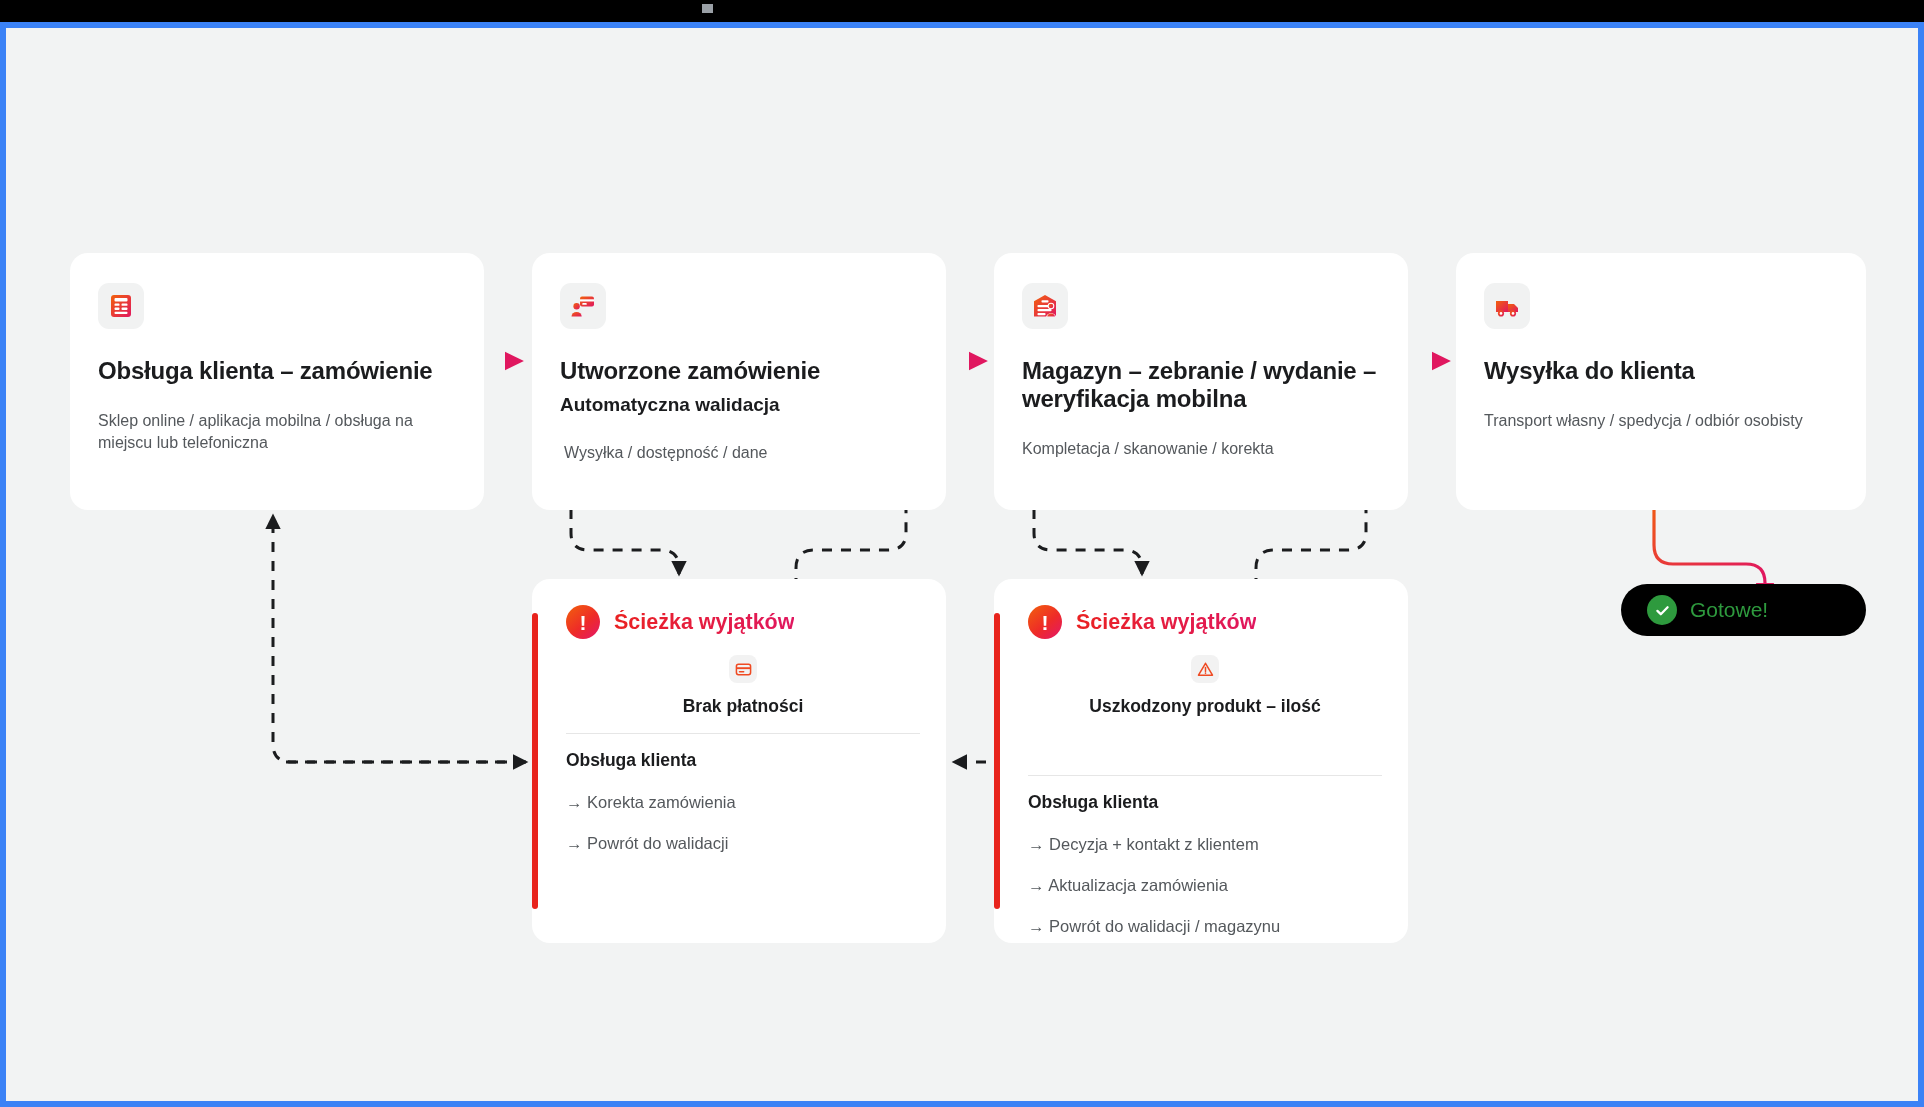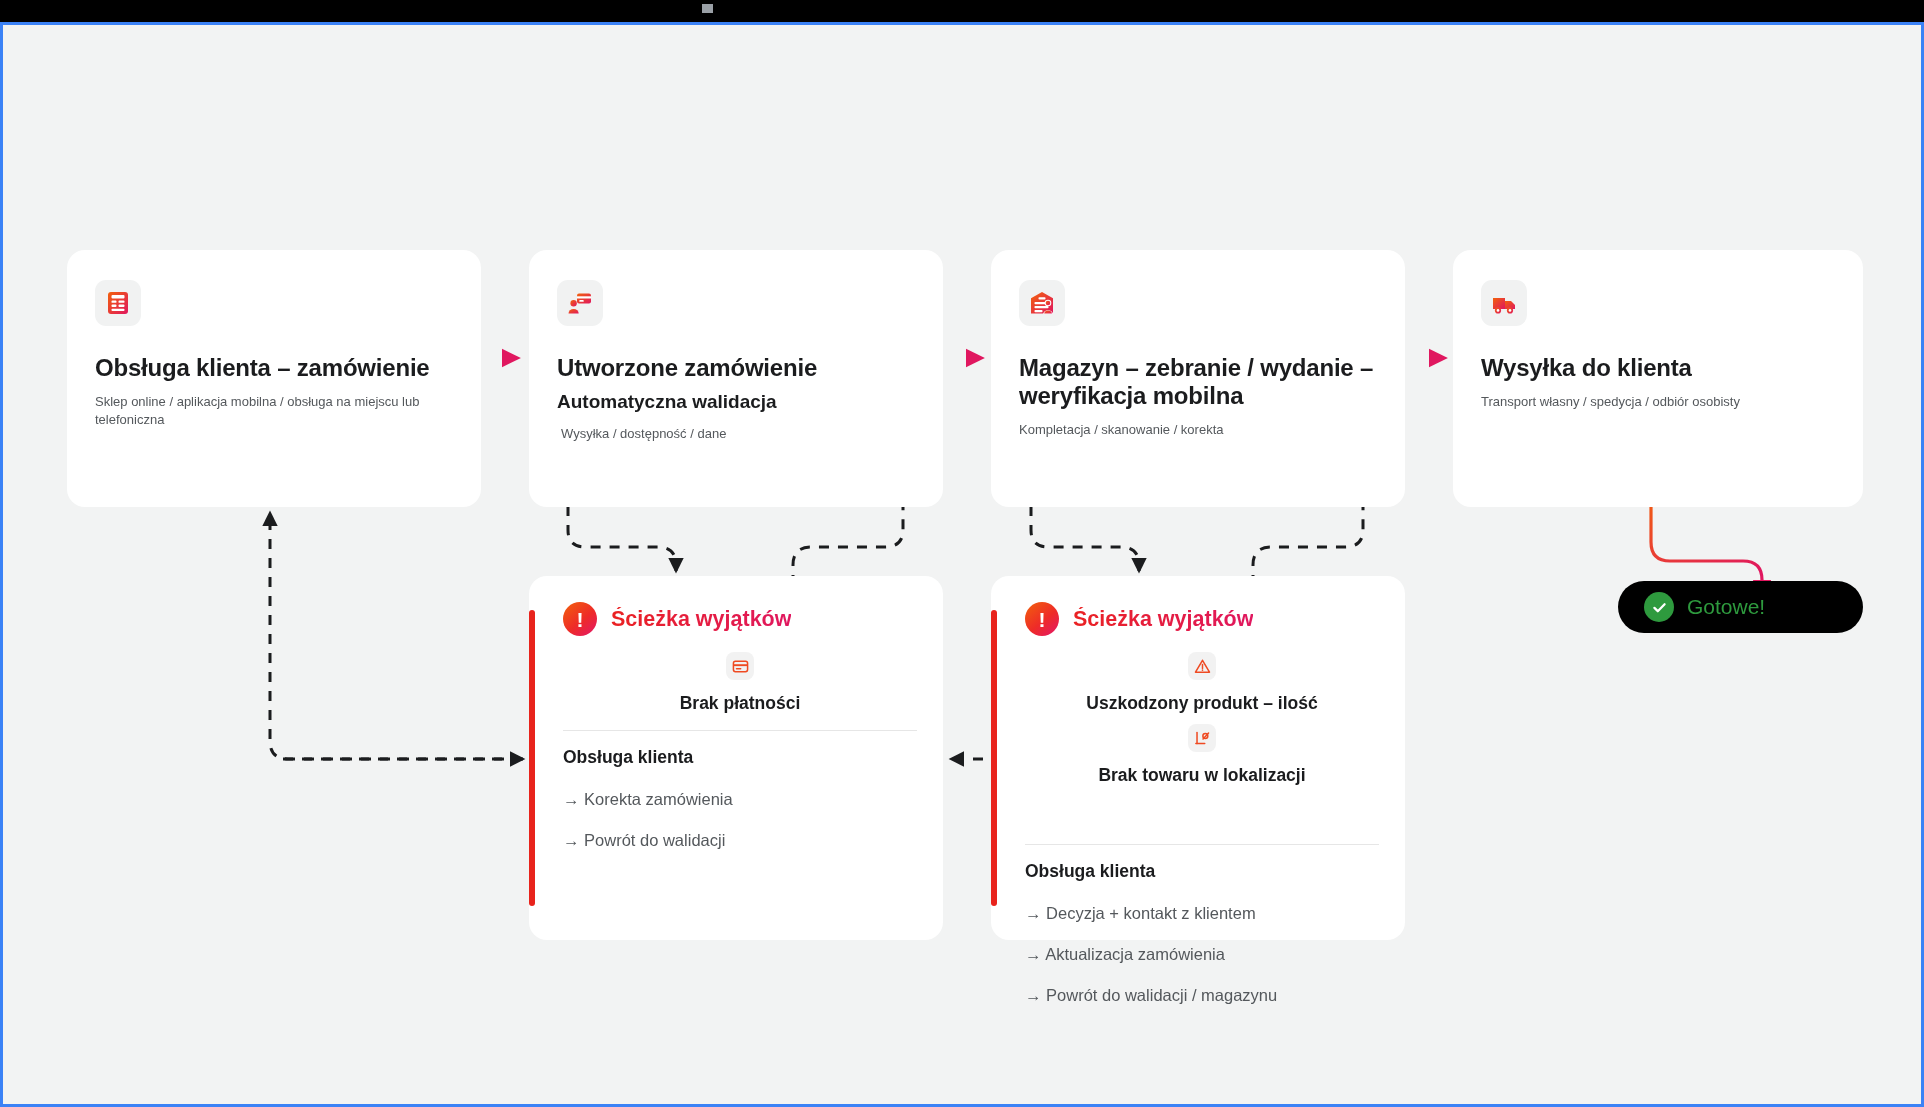--- a/index.html
+++ b/index.html
@@ -24,21 +24,21 @@
     position: absolute; left: 702px; top: 4px;
     width: 11px; height: 9px;
     background: #9aa0a6;
   }
 
   
   .canvas {
     position: absolute; left: 0; top: 22px;
     width: 1924px; height: 1085px;
     background: #f2f3f3;
-    border: 3px solid #3b82f6;
+    border: 6px solid #3b82f6;
     box-sizing: border-box;
     overflow: hidden;
   }
 
   .svg-layer {
     position: absolute; left: 0; top: 0;
     width: 1924px; height: 1085px;
     pointer-events: none;
   }
 
@@ -69,22 +69,22 @@
     letter-spacing: -0.2px;
   }
   .stage-subtitle {
     margin-top: 9px;
     font-size: 19px;
     font-weight: 700;
     color: #1b1c1e;
     line-height: 1.2;
   }
   .stage-desc {
-    margin-top: 11px;
-    font-size: 13px;
+    margin-top: 25px;
+    font-size: 16px;
     font-weight: 400;
     color: #54585c;
     line-height: 1.35;
   }
   .stage-desc.indent { margin-left: 4px; }
 
   
   .exc-card { padding: 26px 26px 0 34px; }
   .exc-bar {
     position: absolute; left: 0; top: 34px;
@@ -338,31 +338,20 @@
         <div class="exc-item">
           <div class="exc-item-icon">
             <svg width="17" height="17" viewBox="0 0 18 18">
               <path d="M9,2.4 L16.4,15 L1.6,15 Z" fill="none" stroke="#ef4a22" stroke-width="1.6" stroke-linejoin="round"></path>
               <line x1="9" y1="7" x2="9" y2="11" stroke="#ef4a22" stroke-width="1.6" stroke-linecap="round"></line>
               <circle cx="9" cy="12.8" r="0.9" fill="#ef4a22"></circle>
             </svg>
           </div>
           <div class="exc-item-label">Uszkodzony produkt – ilość</div>
         </div>
-        <div class="exc-item">
-          <div class="exc-item-icon">
-            <svg width="17" height="17" viewBox="0 0 18 18">
-              <line x1="3.2" y1="2.6" x2="3.2" y2="14.4" stroke="#ef4a22" stroke-width="1.6" stroke-linecap="round"></line>
-              <line x1="2" y1="14.4" x2="11.4" y2="14.4" stroke="#ef4a22" stroke-width="1.6" stroke-linecap="round"></line>
-              <circle cx="12" cy="6.4" r="2.6" fill="none" stroke="#ef4a22" stroke-width="1.6"></circle>
-              <line x1="15.4" y1="3.2" x2="9.6" y2="9.6" stroke="#ef4a22" stroke-width="1.6" stroke-linecap="round"></line>
-            </svg>
-          </div>
-          <div class="exc-item-label">Brak towaru w lokalizacji</div>
-        </div>
       </div>
 
       <div class="exc-divider" style="margin-top:58px;"></div>
       <div class="exc-foot-title">Obsługa klienta</div>
       <div class="exc-foot-line">→ Decyzja + kontakt z klientem</div>
       <div class="exc-foot-line">→ Aktualizacja zamówienia</div>
       <div class="exc-foot-line">→ Powrót do walidacji / magazynu</div>
     </div>
 
     <div class="done-badge" style="left:1615px; top:556px; width:245px; height:52px;">

